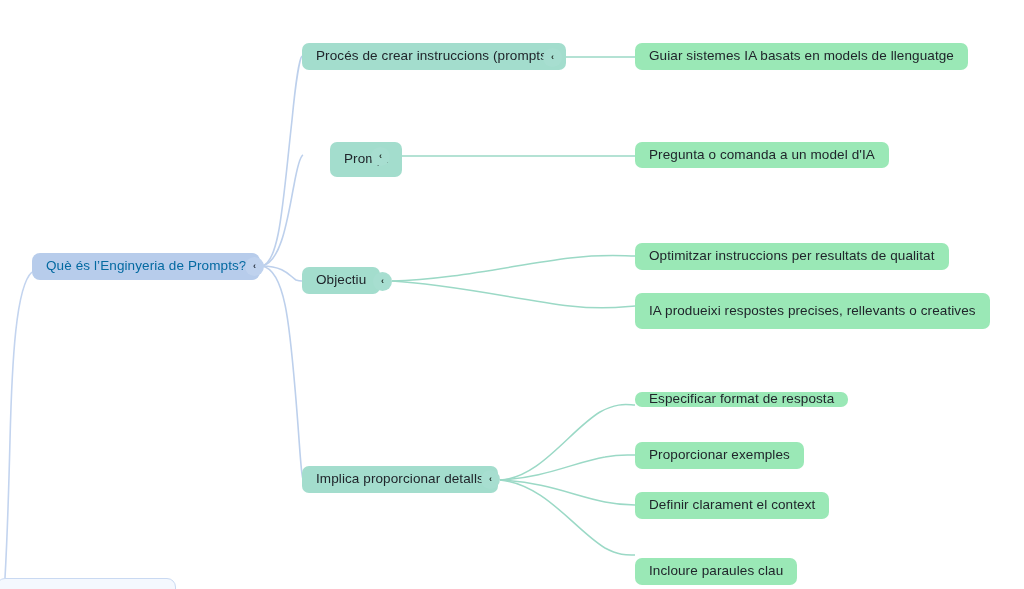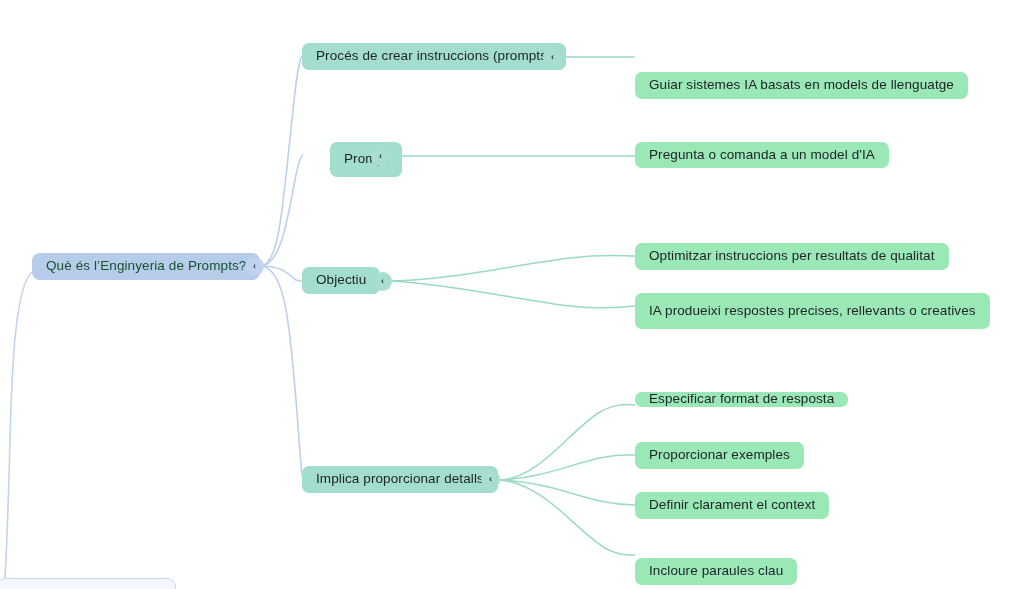--- a/index.html
+++ b/index.html
@@ -40,21 +40,21 @@
     padding: 0 14px;
     font-size: 13.5px;
     line-height: 1.2;
     color: #20252b;
     white-space: nowrap;
     letter-spacing: 0.1px;
   }
 
   .node-root {
     background: #b7cceb;
-    color: #14532d;
+    color: #0369a1;
     border-radius: 8px;
     font-size: 13.5px;
     justify-content: flex-end;
   }
 
   .node-branch {
     background: #a3ddcd;
   }
 
   .node-leaf {
@@ -140,21 +140,21 @@
   <div class="toggle toggle-root" style="left:245px; top:257px;">
     <span>‹</span>
   </div>
 
   <div class="node node-branch" style="left:302px; top:43px; height:27px;">
     <span>Procés de crear instruccions (prompts)</span>
   </div>
   <div class="toggle toggle-branch" style="left:543px; top:48px;">
     <span>‹</span>
   </div>
-  <div class="node node-leaf" style="left:635px; top:43px; height:27px;margin-top:29px;">
+  <div class="node node-leaf" style="left:635px; top:43px; height:27px;">
     <span>Guiar sistemes IA basats en models de llenguatge</span>
   </div>
 
   <div class="node node-branch" style="left:302px; top:142px; height:35px;margin-left:28px;">
     <span>Prompt</span>
   </div>
   <div class="toggle toggle-branch" style="left:371px; top:147px;">
     <span>‹</span>
   </div>
   <div class="node node-leaf" style="left:635px; top:142px; height:26px;">

